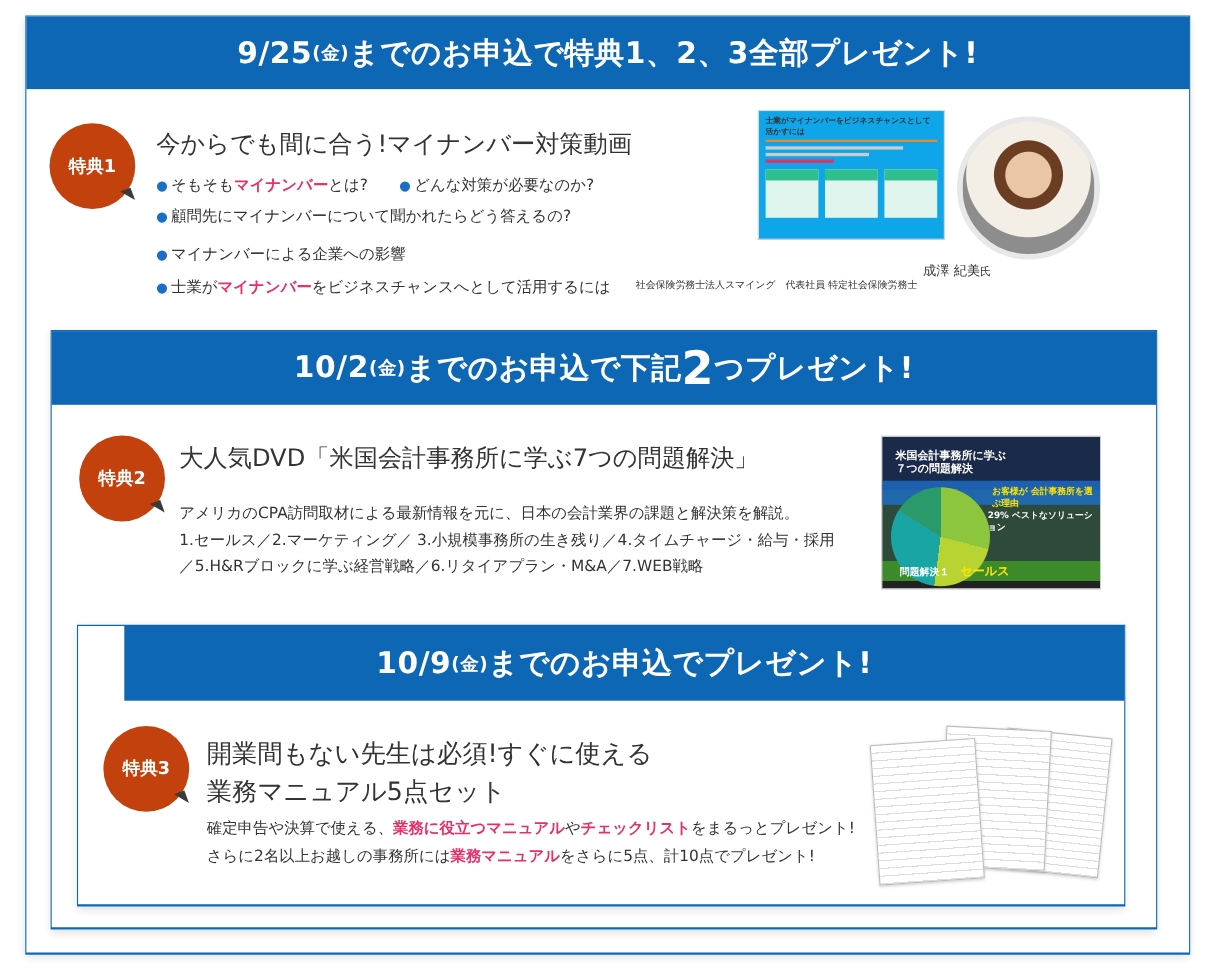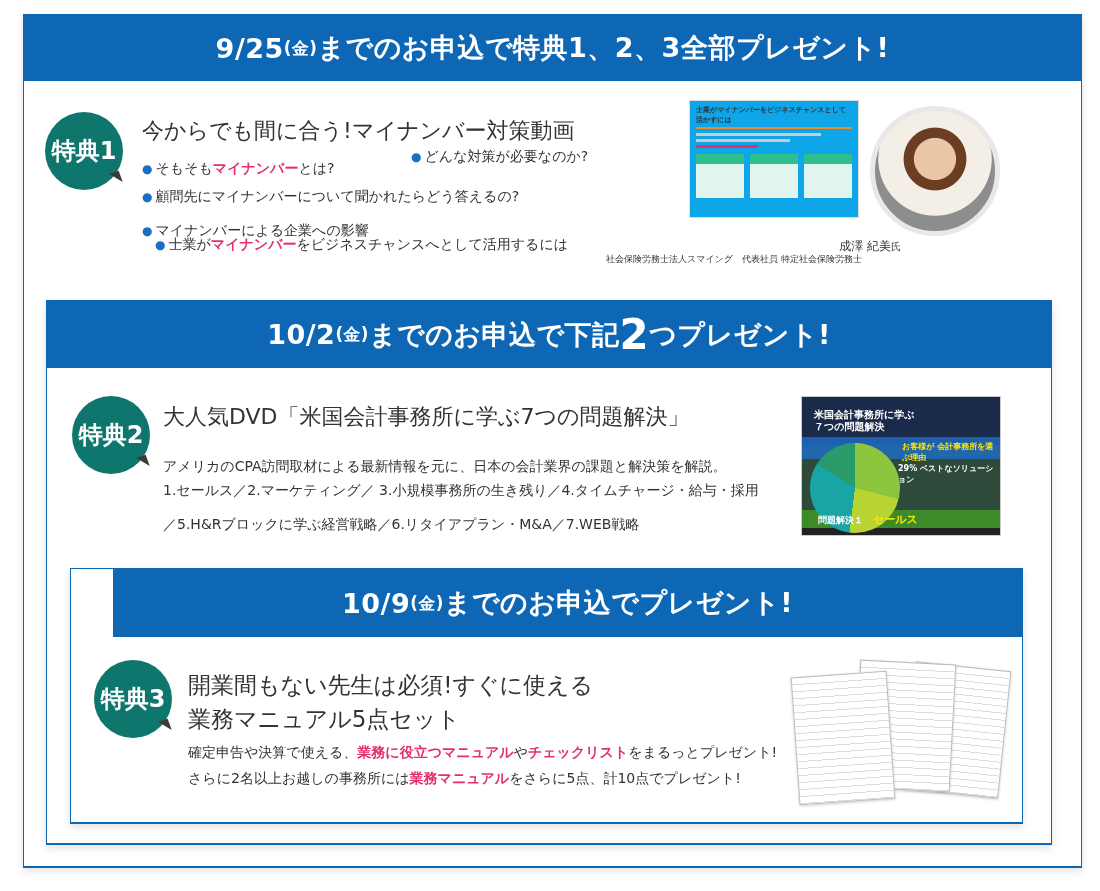--- a/index.html
+++ b/index.html
@@ -8,37 +8,37 @@
   .box-header { background: #0e67b4; color: #fff; font-weight: bold; text-align: center; display: flex; align-items: center; justify-content: center; letter-spacing: 0.5px; }
   .box-header .small { font-size: 0.62em; }
   .box-header .big { font-size: 1.55em; line-height: 1; }
   #box1 { left: 23px; top: 14px; width: 1059px; height: 854px; }
   #box1 > .box-header { height: 66px; font-size: 27px; }
   #box2 { left: 46px; top: 300px; width: 1006px; height: 545px; }
   #box2 > .box-header { height: 67px; font-size: 27px; }
   #box3 { left: 70px; top: 568px; width: 953px; height: 256px; padding-left: 42px; }
   #box3 > .box-header { height: 68px; font-size: 27px; }
 
-  .badge { position: absolute; width: 78px; height: 78px; border-radius: 50%; background: #0f766e; color: #fff; font-weight: bold; font-size: 24px; display: flex; align-items: center; justify-content: center; }
+  .badge { position: absolute; width: 78px; height: 78px; border-radius: 50%; background: #c2410c; color: #fff; font-weight: bold; font-size: 16px; display: flex; align-items: center; justify-content: center; }
   .badge::after { content: ""; position: absolute; right: 2px; bottom: 6px; width: 0; height: 0; border-left: 10px solid transparent; border-top: 12px solid #3a3a3a; transform: rotate(-20deg); }
   .ttl { position: absolute; font-weight: normal; color: #333; font-size: 22px; white-space: nowrap; }
   .line { position: absolute; font-size: 14px; color: #333; white-space: nowrap; }
   .dot { color: #1a6fc4; font-size: 12px; margin-right: 3px; }
   .pink { color: #e5306a; font-weight: bold; }
 
   
   #slide1 { position: absolute; left: 689px; top: 100px; width: 170px; height: 118px; border: 1px solid #ddd; background: #0ea5e9; padding: 4px 6px; font-size: 6px; color: #333; }
   #slide1 .st { font-weight: bold; font-size: 7px; border-bottom: 2px solid #f08a24; padding-bottom: 2px; }
   #slide1 .row { display: flex; gap: 6px; margin-top: 6px; }
   #slide1 .col { flex: 1; background: #e0f5ee; height: 44px; }
   #slide1 .col .h { background: #2ebf8f; height: 10px; }
   #portrait { position: absolute; left: 870px; top: 106px; width: 130px; height: 130px; border-radius: 50%; border: 5px solid #e8e8e8; background: radial-gradient(circle at 50% 40%, #e9c6a6 0 22%, #6b3d22 23% 33%, #f3efe6 34% 60%, #8d8d8d 61%); overflow: hidden; }
   #name { position: absolute; right: 199px; top: 238px; font-size: 12px; color: #333; text-align: center; }
   #name small { font-size: 10px; }
-  #org { position: absolute; left: 606px; top: 253px; font-size: 9px; color: #333; white-space: nowrap; text-align: center; }
+  #org { position: absolute; left: 578px; top: 253px; font-size: 9px; color: #333; white-space: nowrap; text-align: center; }
 
   
   #dvd { position: absolute; left: 801px; top: 396px; width: 200px; height: 140px; border: 1px solid #ccc; background: linear-gradient(#1a2a4a 0 35%, #2e4a3a 35% 82%, #3d8a2a 82% 95%, #222 95%); color: #fff; overflow: hidden; }
   #dvd .t { position: absolute; left: 12px; top: 12px; font-size: 10px; font-weight: bold; font-family: Liberation Serif, serif; line-height: 1.2; }
   #dvd .band { position: absolute; left: 0; right: 0; top: 40px; height: 22px; background: rgba(30,110,200,0.8); }
   #dvd .pie { position: absolute; left: 8px; top: 46px; width: 90px; height: 90px; border-radius: 50%; background: conic-gradient(#8cc63f 0 29%, #b8d432 29% 52%, #1aa5a5 52% 84%, #2a9a6a 84%); }
   #dvd .cap1 { position: absolute; left: 100px; top: 44px; font-size: 8px; color: #ffe600; font-weight: bold; }
   #dvd .cap2 { position: absolute; left: 96px; top: 66px; font-size: 8px; font-weight: bold; }
   #dvd .foot { position: absolute; left: 16px; bottom: 8px; font-size: 9px; font-weight: bold; }
   #dvd .foot b { color: #ffe600; margin-left: 10px; font-size: 11px; }
@@ -61,30 +61,30 @@
       <span>までのお申込で特典1、2、3全部プレゼント!</span>
   </div>
 </div>
 
 <div class="badge" style="left:45px;top:112px;">特典1</div>
 <div class="ttl" style="left:142px;top:116px;">今からでも間に合う!マイナンバー対策動画</div>
 
 <div class="line" style="left:142px;top:160px;">
   <span class="dot">●</span><span>そもそも</span><span class="pink">マイナンバー</span><span>とは?</span>
 </div>
-<div class="line" style="left:363px;top:148px;margin-left:48px;">
+<div class="line" style="left:363px;top:160px;">
   <span class="dot">●</span><span>どんな対策が必要なのか?</span>
 </div>
 <div class="line" style="left:142px;top:188px;">
   <span class="dot">●</span><span>顧問先にマイナンバーについて聞かれたらどう答えるの?</span>
 </div>
 <div class="line" style="left:142px;top:222px;">
   <span class="dot">●</span><span>マイナンバーによる企業への影響</span>
 </div>
-<div class="line" style="left:142px;top:236px;margin-left:13px;">
+<div class="line" style="left:142px;top:252px;">
   <span class="dot">●</span><span>士業が</span><span class="pink">マイナンバー</span><span>をビジネスチャンスへとして活用するには</span>
 </div>
 
 <div id="slide1">
   <div class="st">士業がマイナンバーをビジネスチャンスとして活かすには</div>
   <div style="margin-top:4px;height:3px;background:#ccc;width:80%"></div>
   <div style="margin-top:3px;height:3px;background:#ccc;width:60%"></div>
   <div style="margin-top:3px;height:3px;background:#e5306a;width:40%"></div>
   <div class="row">
       <div class="col">
@@ -109,21 +109,21 @@
       <span>までのお申込で下記</span>
       <span class="big">2</span>
       <span>つプレゼント!</span>
   </div>
 </div>
 
 <div class="badge" style="left:72px;top:396px;">特典2</div>
 <div class="ttl" style="left:163px;top:402px;">大人気DVD「米国会計事務所に学ぶ7つの問題解決」</div>
 <div class="line" style="left:163px;top:458px;">アメリカのCPA訪問取材による最新情報を元に、日本の会計業界の課題と解決策を解説。</div>
 <div class="line" style="left:163px;top:482px;">1.セールス／2.マーケティング／ 3.小規模事務所の生き残り／4.タイムチャージ・給与・採用</div>
-<div class="line" style="left:163px;top:506px;margin-top:10px;">／5.H&amp;Rブロックに学ぶ経営戦略／6.リタイアプラン・M&amp;A／7.WEB戦略</div>
+<div class="line" style="left:163px;top:506px;">／5.H&amp;Rブロックに学ぶ経営戦略／6.リタイアプラン・M&amp;A／7.WEB戦略</div>
 
 <div id="dvd">
   <div class="band"></div>
   <div class="t"><span>米国会計事務所に学ぶ</span><br><span>７つの問題解決</span></div>
   <div class="pie"></div>
   <div class="cap1">お客様が 会計事務所を選ぶ理由</div>
   <div class="cap2">29% ベストなソリューション</div>
   <div class="foot"><span>問題解決１</span><b>セールス</b></div>
 </div>
 

